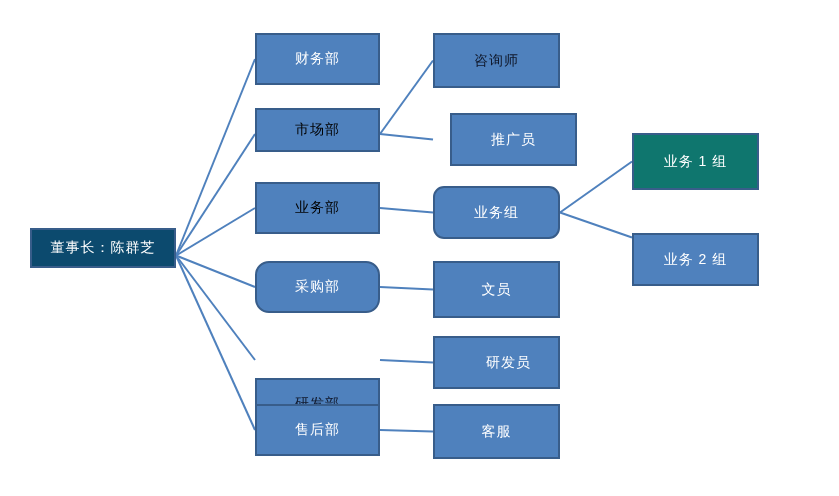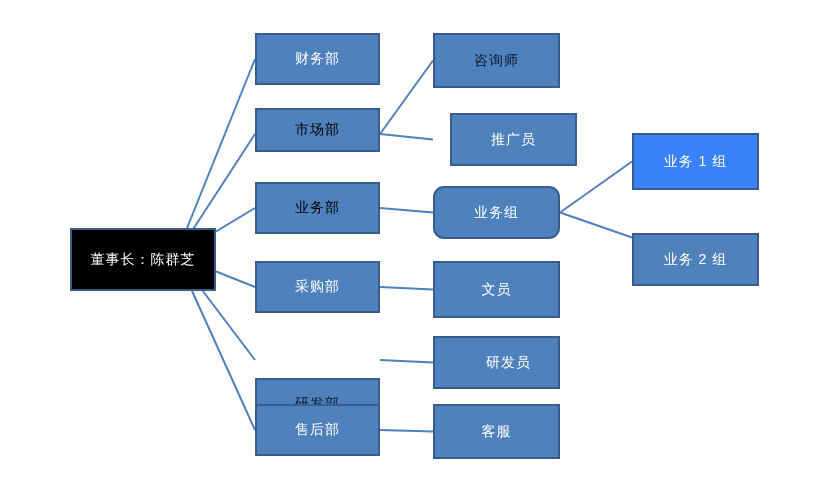--- a/index.html
+++ b/index.html
@@ -54,33 +54,33 @@
       <line x1="176" y1="255.5" x2="255" y2="430" stroke="#4f81bd" stroke-width="2"></line>
       <line x1="380" y1="134" x2="433" y2="60.5" stroke="#4f81bd" stroke-width="2"></line>
       <line x1="380" y1="134" x2="433" y2="139.5" stroke="#4f81bd" stroke-width="2"></line>
       <line x1="380" y1="208" x2="433" y2="212.5" stroke="#4f81bd" stroke-width="2"></line>
       <line x1="560" y1="212.5" x2="632" y2="161.5" stroke="#4f81bd" stroke-width="2"></line>
       <line x1="560" y1="212.5" x2="632" y2="237.5" stroke="#4f81bd" stroke-width="2"></line>
       <line x1="380" y1="287" x2="433" y2="289.5" stroke="#4f81bd" stroke-width="2"></line>
       <line x1="380" y1="360" x2="433" y2="362.5" stroke="#4f81bd" stroke-width="2"></line>
       <line x1="380" y1="430" x2="433" y2="431.5" stroke="#4f81bd" stroke-width="2"></line>
     </svg>
-<div class="node" style="left: 30px; top: 228px; width: 146px; height: 63px; background: #000000; border-color: rgb(56, 93, 138); color: rgb(255, 255, 255); margin-left: 40px;">
+<div class="node" style="left: 30px; top: 228px; width: 146px; height: 40px; background: #0c4a6e; border-color: rgb(56, 93, 138); color: rgb(255, 255, 255);">
       <span>董事长：陈群芝</span>
     </div>
     <div class="node" style="left: 255px; top: 33px; width: 125px; height: 52px; background: rgb(79, 129, 189); border-color: rgb(56, 93, 138); color: rgb(255, 255, 255);">
       <span>财务部</span>
     </div>
     <div class="node" style="left: 255px; top: 108px; width: 125px; height: 44px; background: rgb(79, 129, 189); border-color: rgb(56, 93, 138); color: #000000;">
       <span>市场部</span>
     </div>
     <div class="node" style="left: 255px; top: 182px; width: 125px; height: 52px; background: rgb(79, 129, 189); border-color: rgb(56, 93, 138); color: #000000;">
       <span>业务部</span>
     </div>
-    <div class="node" style="left: 255px; top: 261px; width: 125px; height: 52px; background: rgb(79, 129, 189); border-color: rgb(56, 93, 138); color: rgb(255, 255, 255);">
+    <div class="node" style="left: 255px; top: 261px; width: 125px; height: 52px; background: rgb(79, 129, 189); border-color: rgb(56, 93, 138); color: rgb(255, 255, 255); border-radius: 14px;">
       <span>采购部</span>
     </div>
     <div class="node" style="left: 255px; top: 334px; width: 125px; height: 52px; background: rgb(79, 129, 189); border-color: rgb(56, 93, 138); color: #0f172a; margin-top: 44px;">
       <span>研发部</span>
     </div>
     <div class="node" style="left: 255px; top: 404px; width: 125px; height: 52px; background: rgb(79, 129, 189); border-color: rgb(56, 93, 138); color: rgb(255, 255, 255);">
       <span>售后部</span>
     </div>
     <div class="node" style="left: 433px; top: 33px; width: 127px; height: 55px; background: rgb(79, 129, 189); border-color: rgb(56, 93, 138); color: #0f172a;">
       <span>咨询师</span>
@@ -93,19 +93,19 @@
     </div>
     <div class="node" style="left: 433px; top: 261px; width: 127px; height: 57px; background: rgb(79, 129, 189); border-color: rgb(56, 93, 138); color: rgb(255, 255, 255);">
       <span>文员</span>
     </div>
     <div class="node" style="left: 433px; top: 336px; width: 127px; height: 53px; background: rgb(79, 129, 189); border-color: rgb(56, 93, 138); color: rgb(255, 255, 255); padding-left: 24px;">
       <span>研发员</span>
     </div>
     <div class="node" style="left: 433px; top: 404px; width: 127px; height: 55px; background: rgb(79, 129, 189); border-color: rgb(56, 93, 138); color: rgb(255, 255, 255);">
       <span>客服</span>
     </div>
-    <div class="node" style="left: 632px; top: 133px; width: 127px; height: 57px; background: #3b82f6; border-color: rgb(56, 93, 138); color: rgb(255, 255, 255);">
+    <div class="node" style="left: 632px; top: 133px; width: 127px; height: 57px; background: #0f766e; border-color: rgb(56, 93, 138); color: rgb(255, 255, 255);">
       <span>业务 1 组</span>
     </div>
     <div class="node" style="left: 632px; top: 211px; width: 127px; height: 53px; background: rgb(79, 129, 189); border-color: rgb(56, 93, 138); color: rgb(255, 255, 255); margin-top: 22px;">
       <span>业务 2 组</span>
     </div>
   </div>
 
 </body></html>

